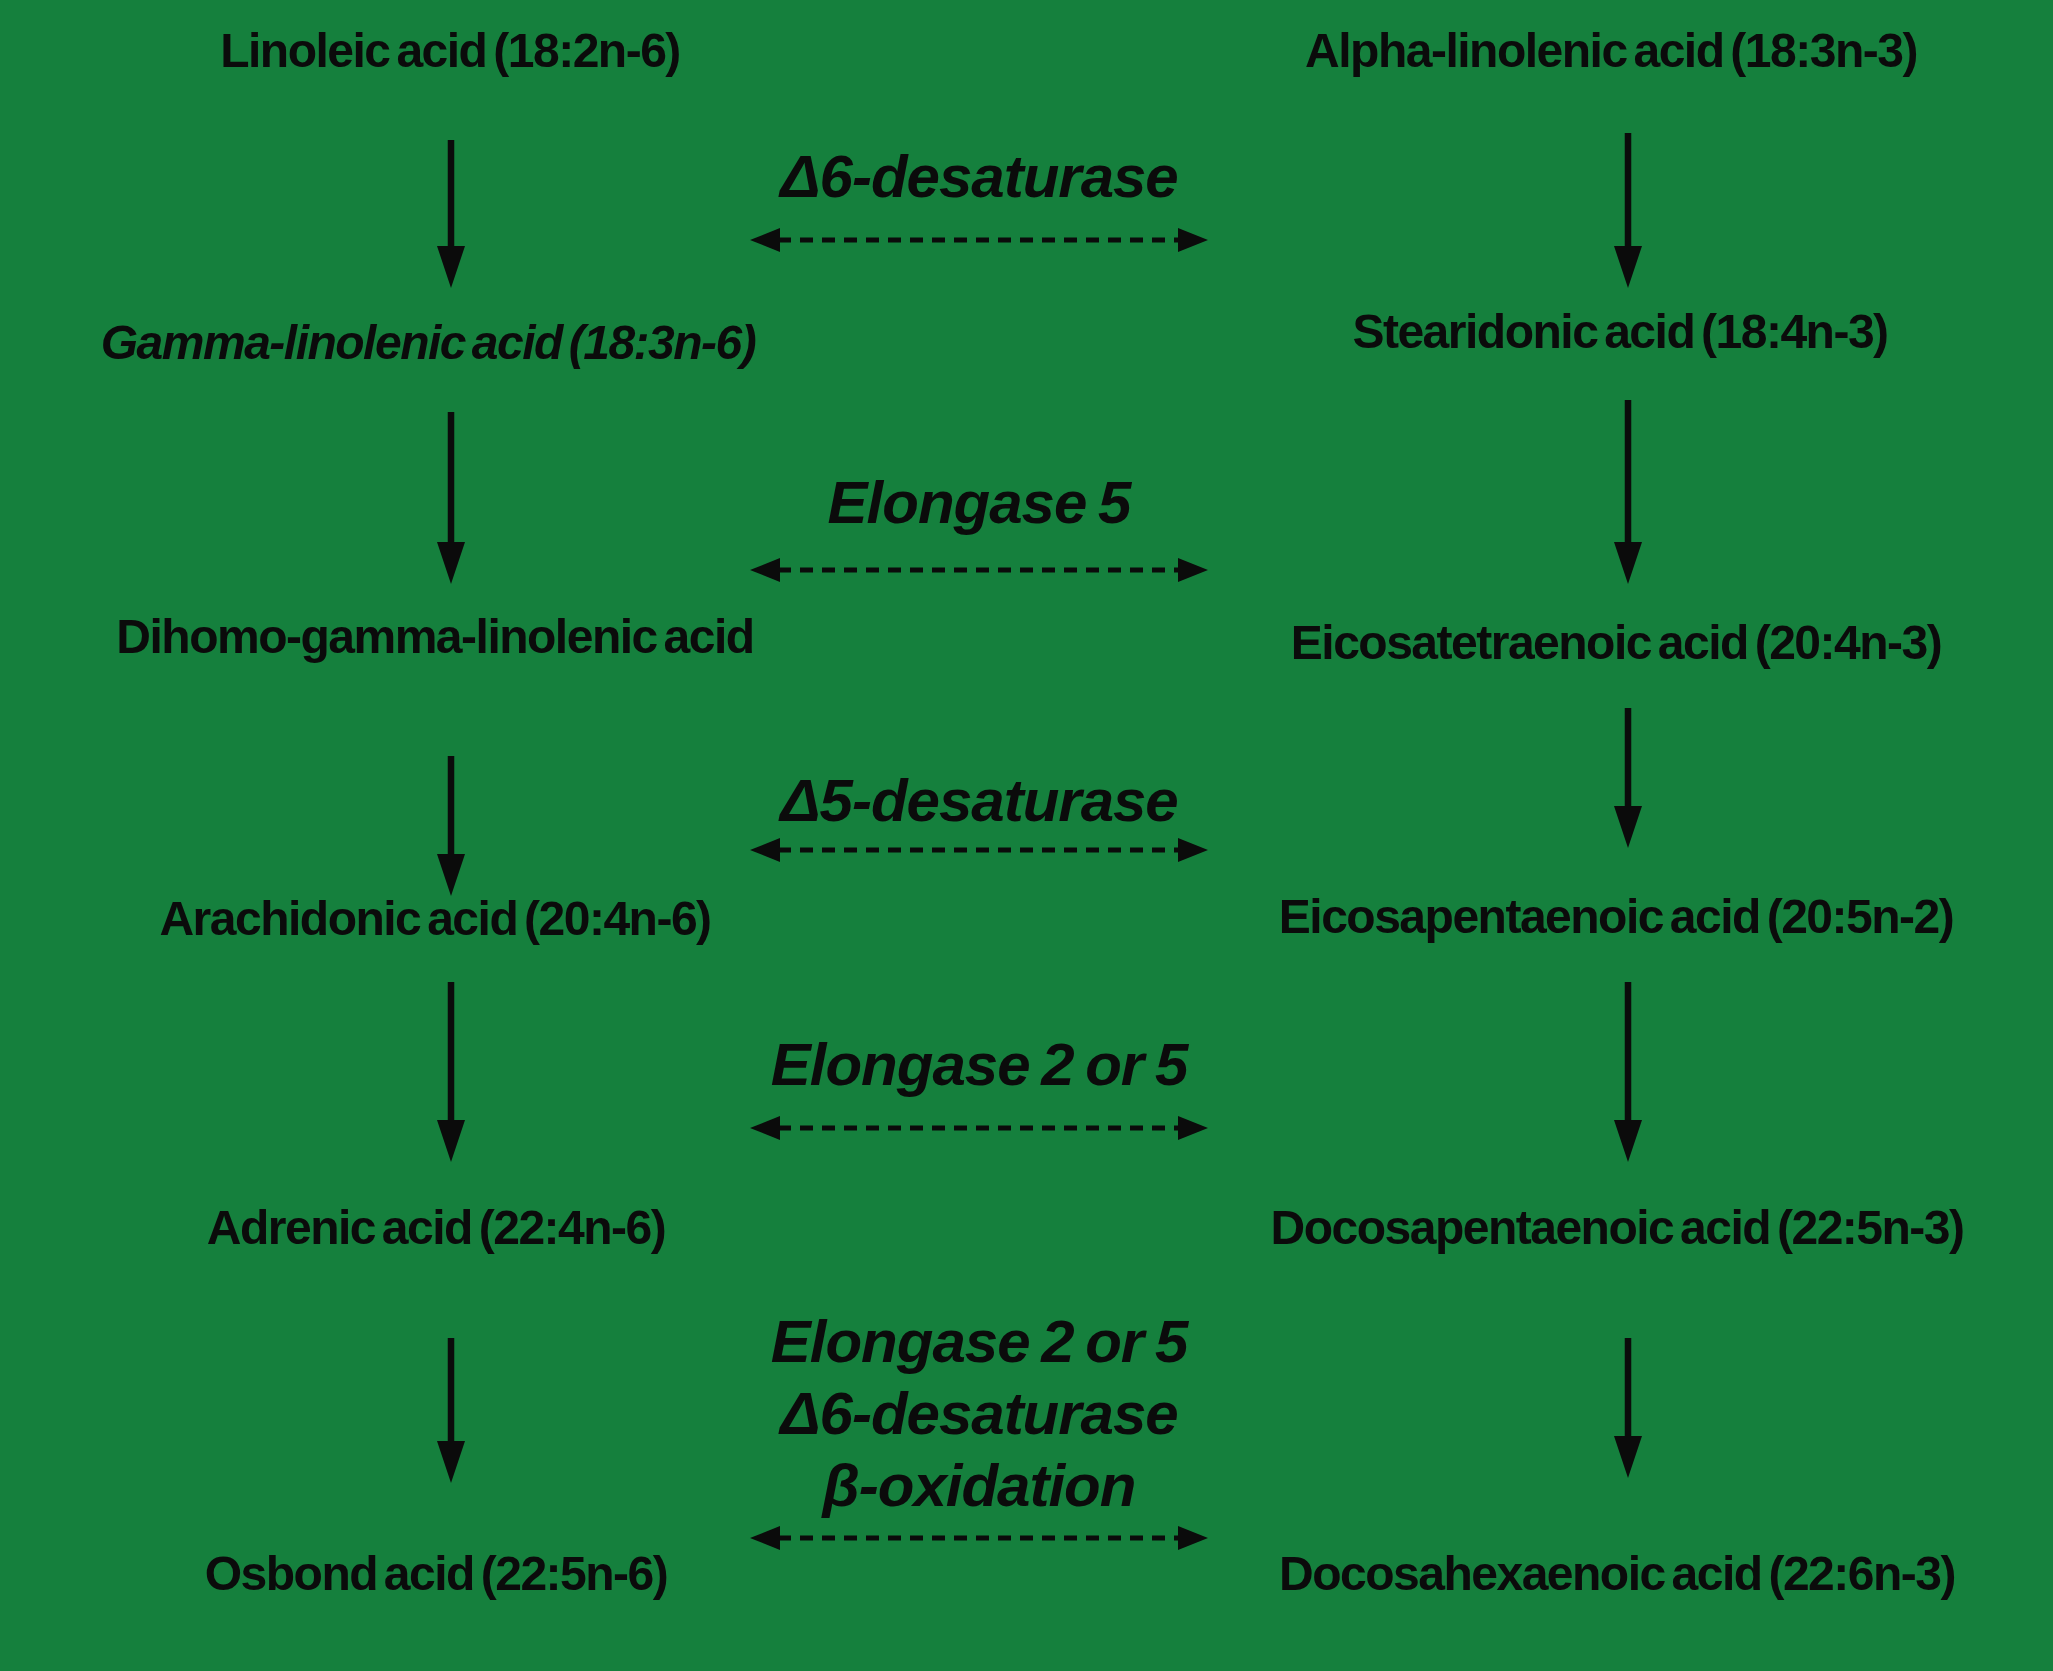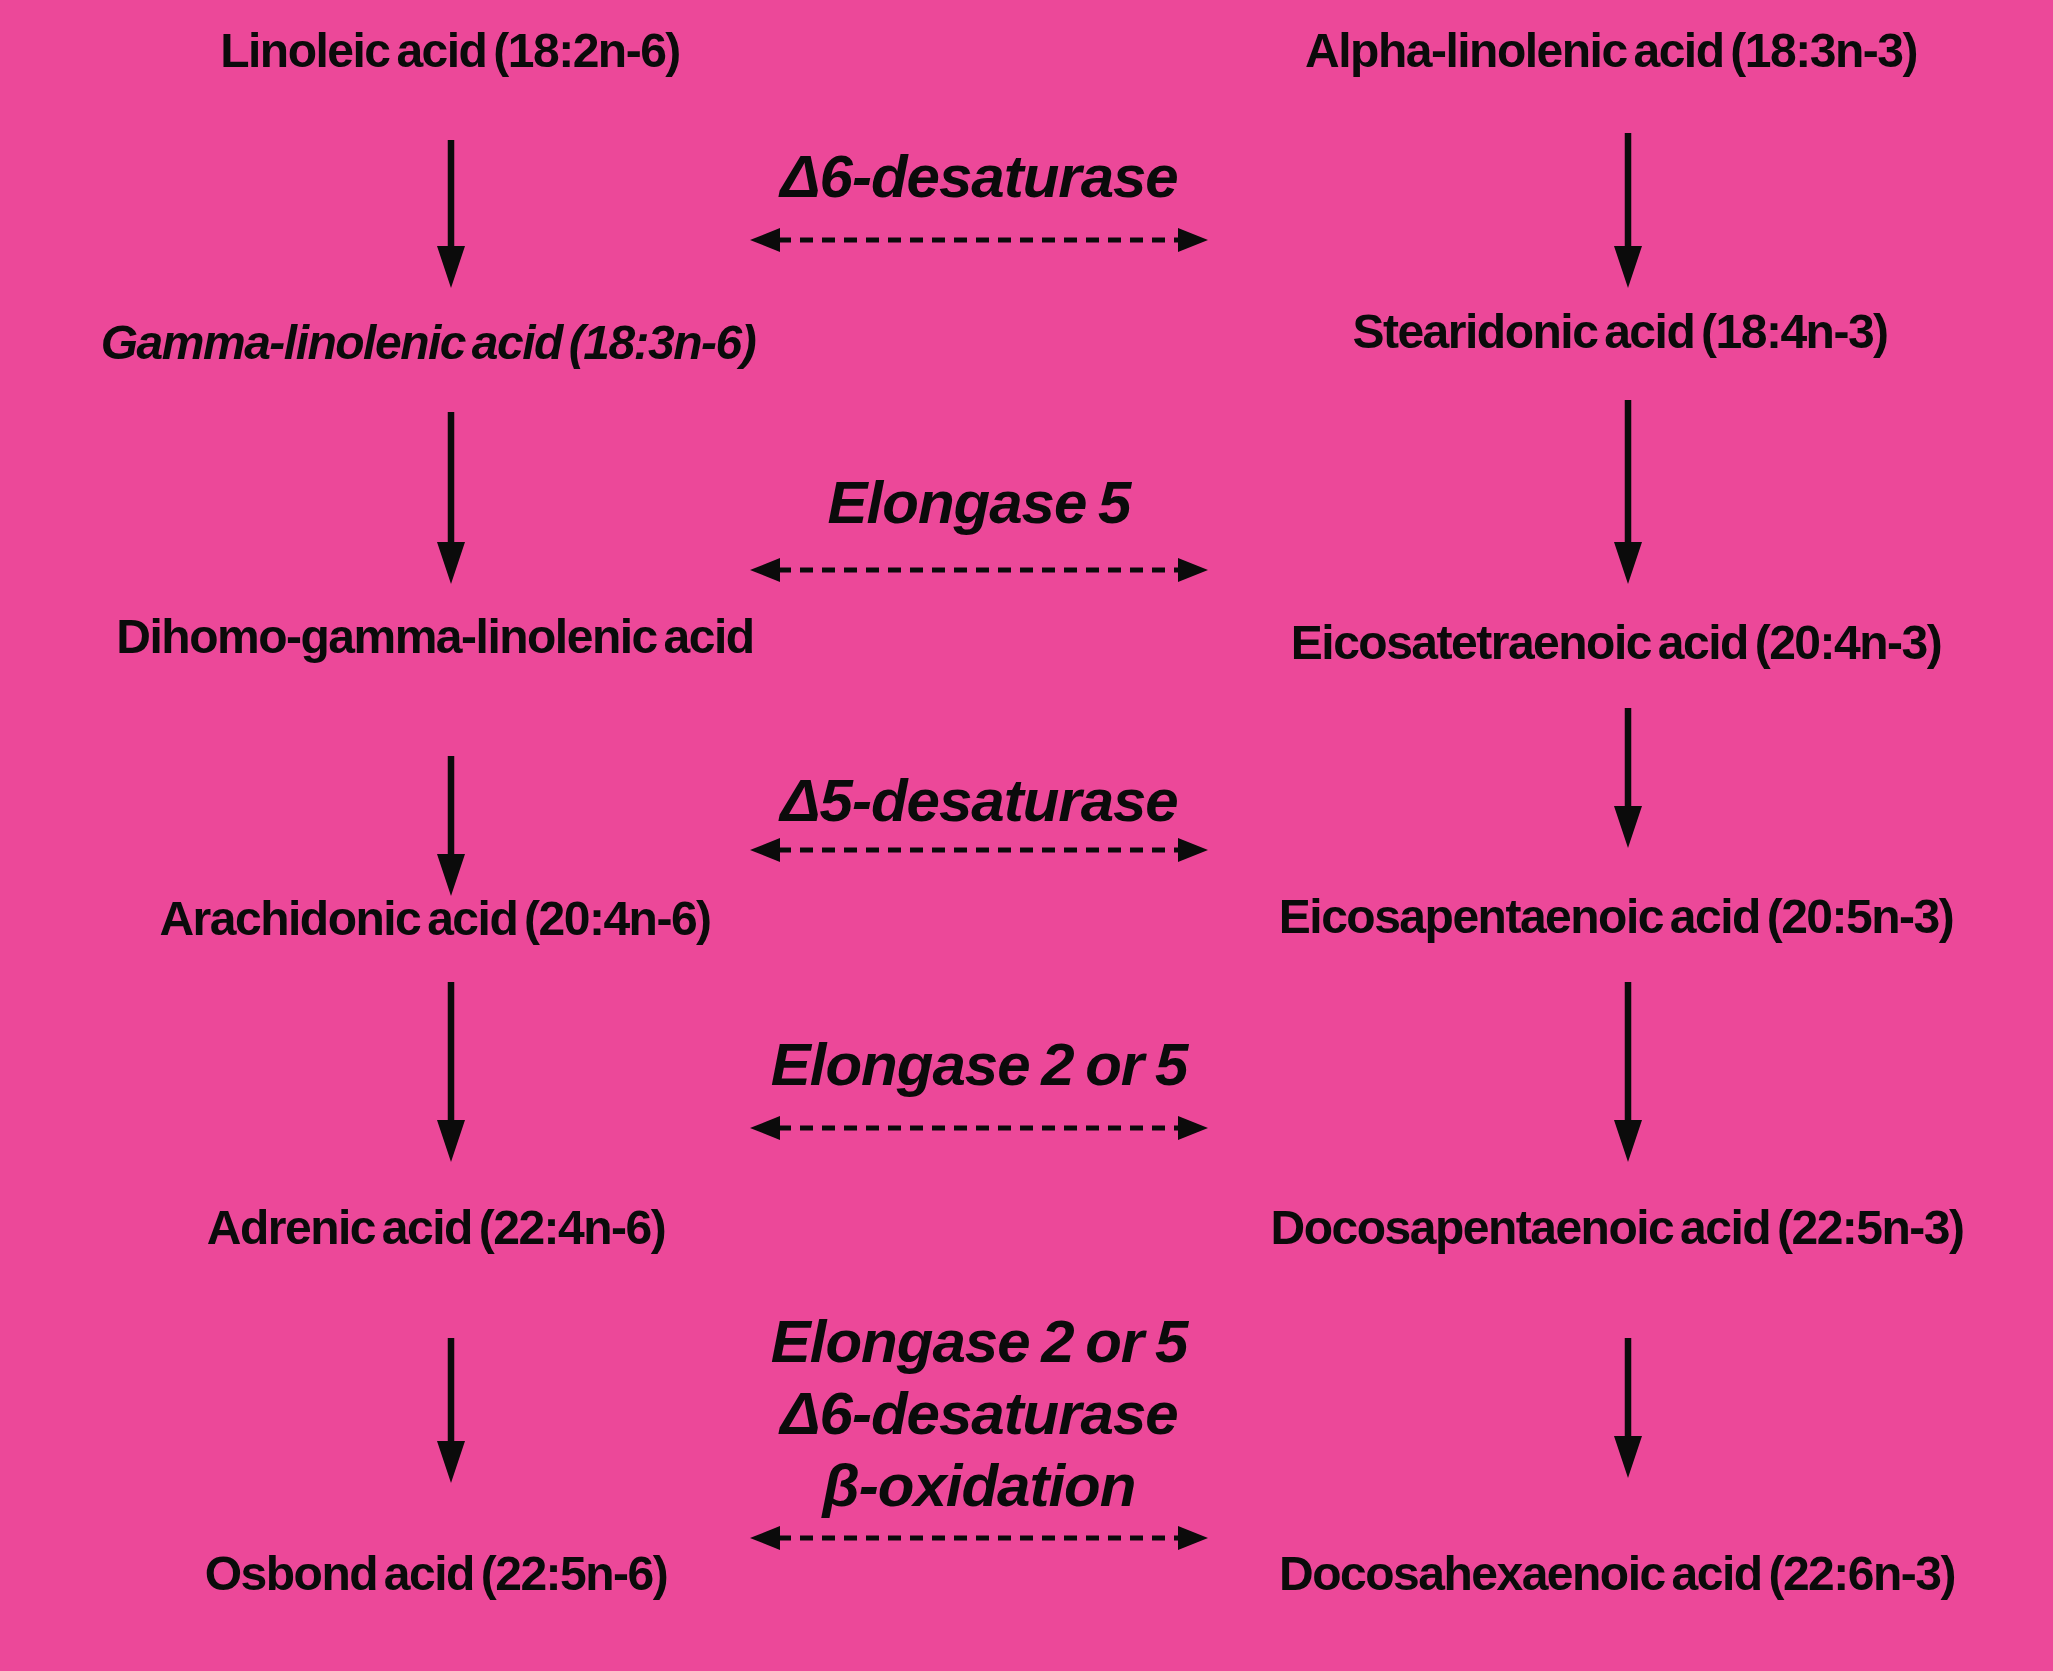--- a/index.html
+++ b/index.html
@@ -4,21 +4,21 @@
 <style>
   html, body {
     margin: 0;
     padding: 0;
     background: #ffffff;
   }
   #canvas {
     position: relative;
     width: 2053px;
     height: 1671px;
-    background: #ec4899;
+    background: #15803d;
     overflow: hidden;
     font-family: "Liberation Sans", sans-serif;
     color: #0b0b0b;
   }
   .node {
     position: absolute;
     transform: translateX(-50%);
     font-weight: 700;
     font-size: 48px;
     line-height: 58px;
@@ -78,21 +78,21 @@
   <div class="node" style="left:436px; top:1199px;">Adrenic acid (22:4n-6)</div>
 
   <div class="node" style="left:436px; top:1545px;">Osbond acid (22:5n-6)</div>
 
   <div class="node" style="left:1611px; top:22px;">Alpha-linolenic acid (18:3n-3)</div>
 
   <div class="node" style="left:1620px; top:303px;">Stearidonic acid (18:4n-3)</div>
 
   <div class="node" style="left:1616px; top:614px;">Eicosatetraenoic acid (20:4n-3)</div>
 
-  <div class="node" style="left:1616px; top:888px;">Eicosapentaenoic acid (20:5n-3)</div>
+  <div class="node" style="left:1616px; top:888px;">Eicosapentaenoic acid (20:5n-2)</div>
 
   <div class="node" style="left:1617px; top:1199px;">Docosapentaenoic acid (22:5n-3)</div>
 
   <div class="node" style="left:1617px; top:1545px;">Docosahexaenoic acid (22:6n-3)</div>
 
   <div class="enzyme" style="left:979px; top:148px;">Δ6-desaturase</div>
 
   <div class="enzyme" style="left:979px; top:474px;">Elongase 5</div>
 
   <div class="enzyme" style="left:979px; top:772px;">Δ5-desaturase</div>

